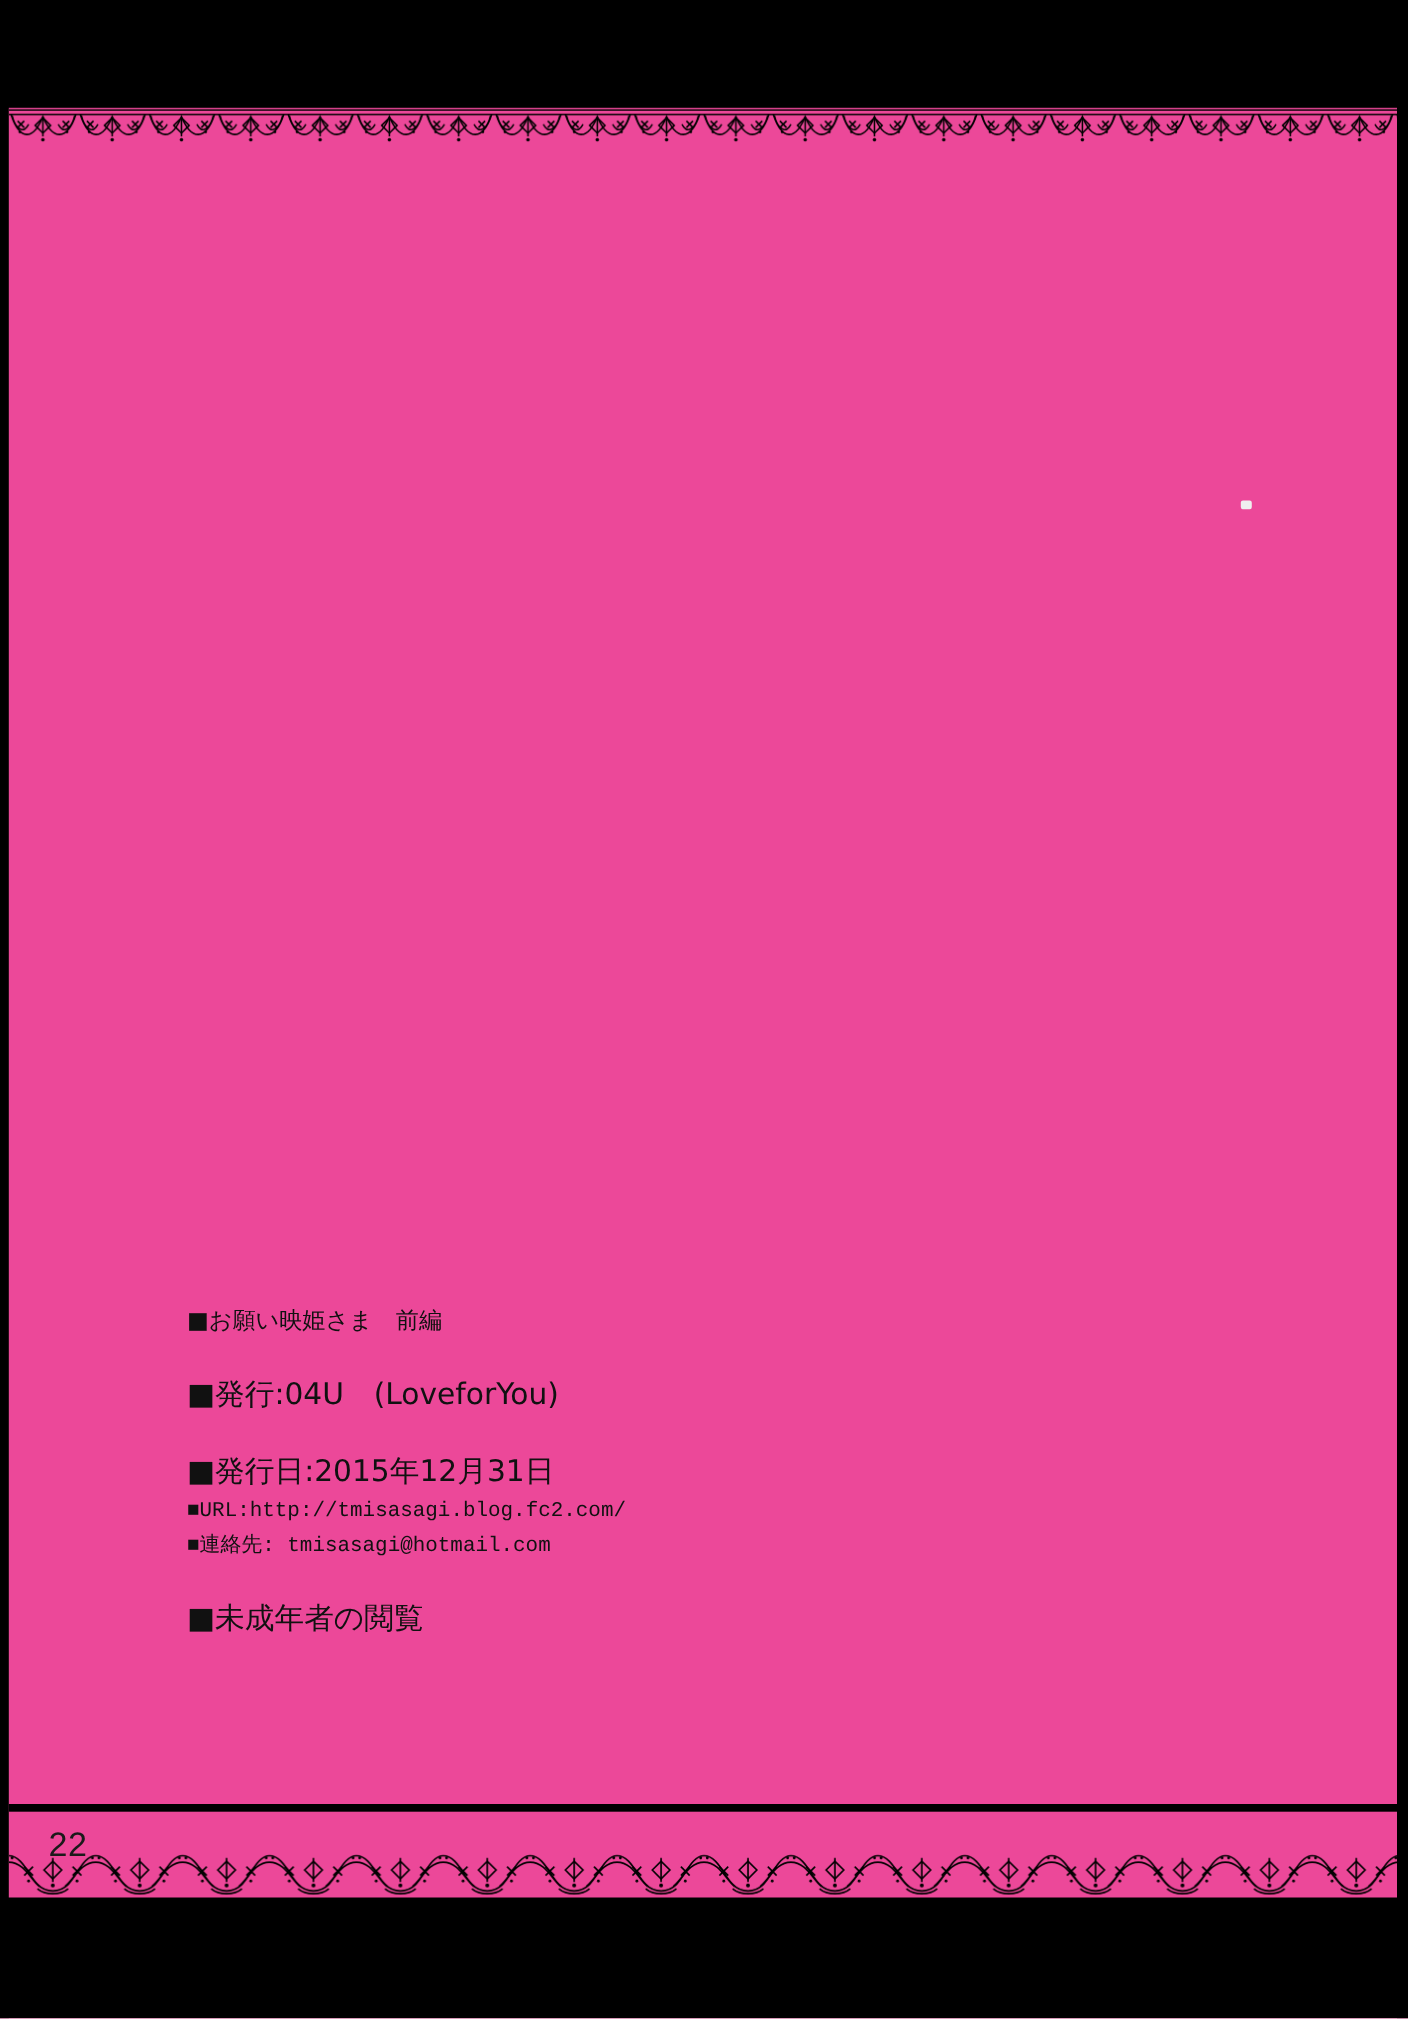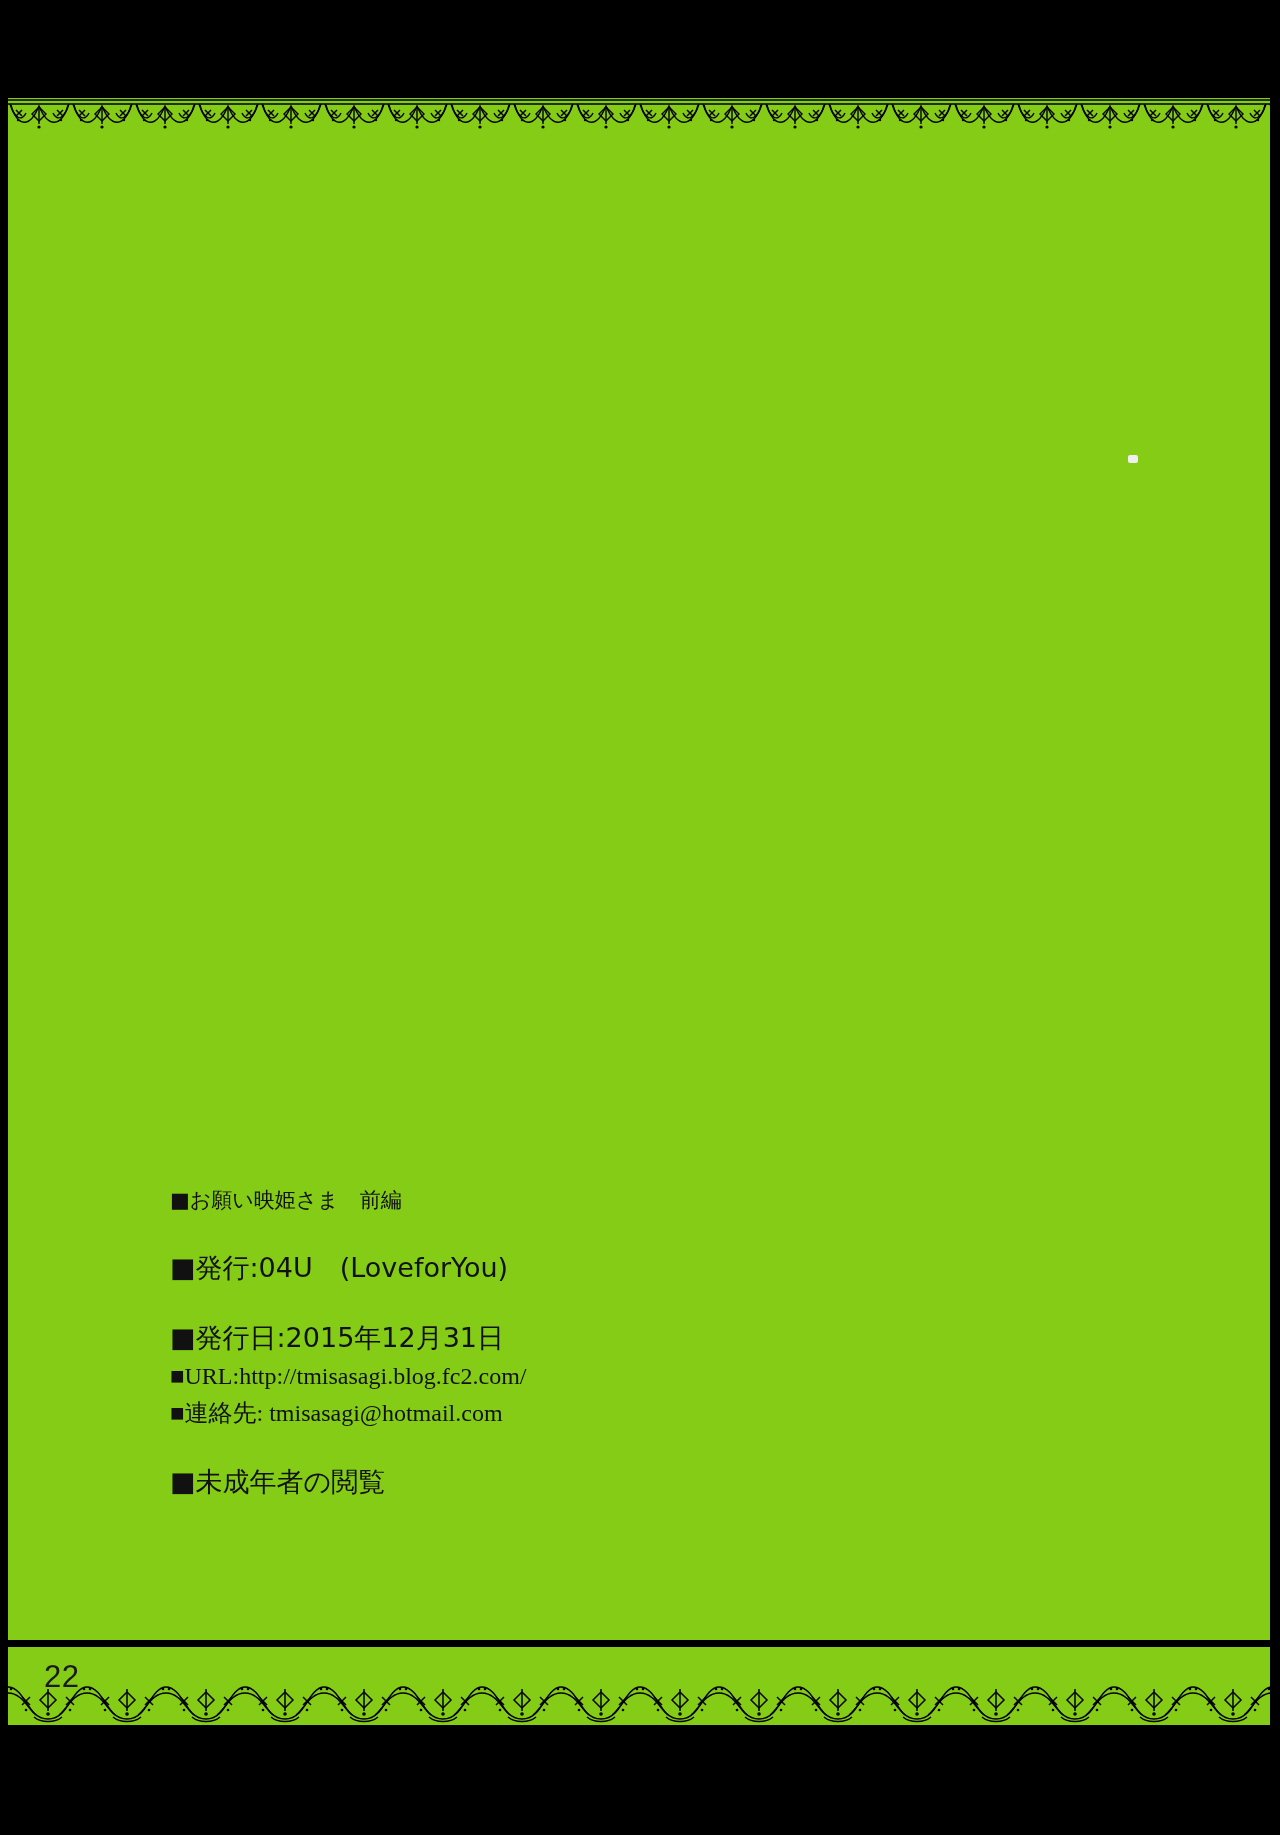--- a/index.html
+++ b/index.html
@@ -4,21 +4,21 @@
 <style>
   html, body {
     margin: 0;
     padding: 0;
     background: #ffffff;
   }
   .page {
     position: relative;
     width: 1280px;
     height: 1835px;
-    background: #84cc16;
+    background: #ec4899;
     overflow: hidden;
     font-family: "Liberation Sans", sans-serif;
   }
 
   
   .edge-top {
     position: absolute;
     left: 0; top: 0;
     width: 1280px;
     height: 98px;
@@ -90,22 +90,22 @@
   .col-line {
     font-family: "DejaVu Sans", sans-serif;
     font-size: 27px;
     line-height: 1.0;
     white-space: pre;
     color: #111111;
   }
   .gap-md { height: 30px; }
   .row { margin-bottom: 13px; }
   .mono {
-    font-family: Liberation Serif, serif;
-    font-size: 24px;
+    font-family: Liberation Mono, monospace;
+    font-size: 19px;
   }
   .title-line {
     font-size: 21px;
   }
   .faint-mark {
     position: absolute;
     left: 1128px;
     top: 455px;
     width: 10px;
     height: 8px;

